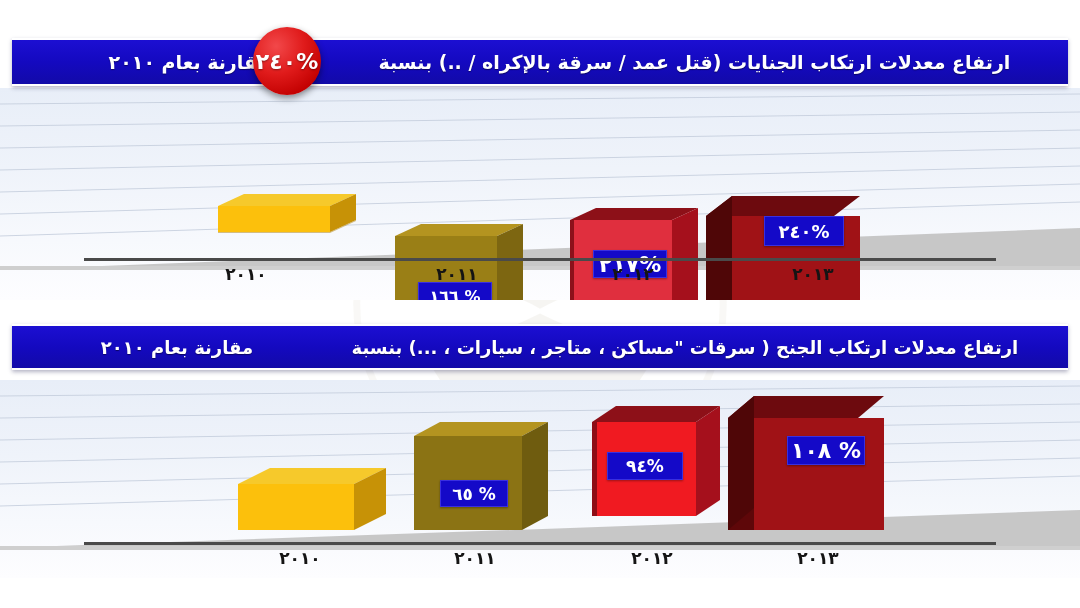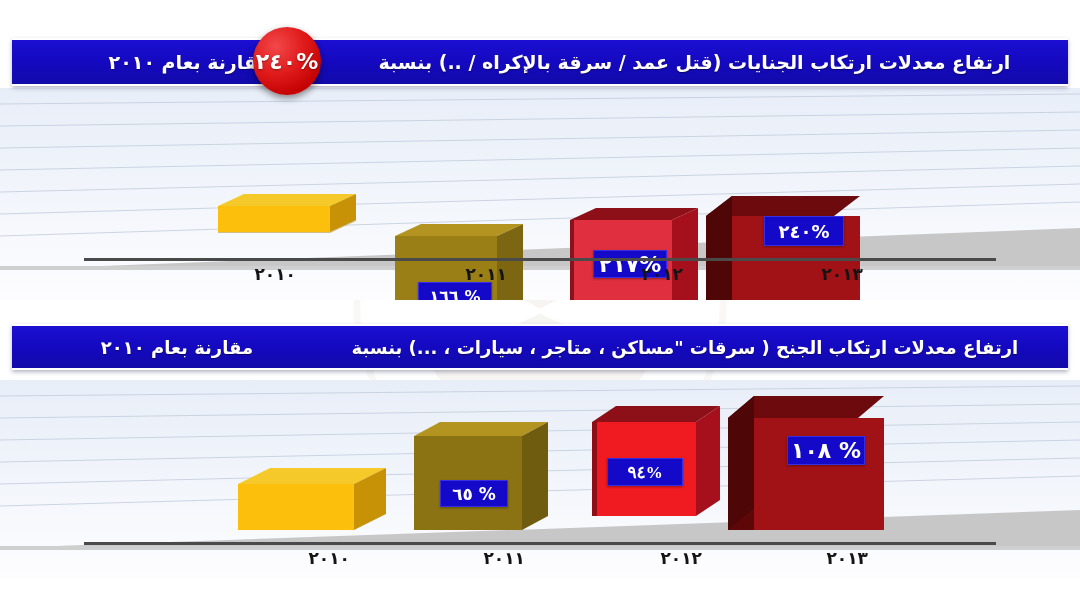--- a/index.html
+++ b/index.html
@@ -35,21 +35,21 @@
     position:absolute;background:#1409c8;border:1px solid #3a2fe0;
     color:#ffffff;font-weight:bold;letter-spacing:.5px;
     display:flex;align-items:center;justify-content:center;
     box-shadow:0 1px 2px rgba(0,0,0,.35);
     white-space:nowrap;direction:rtl;z-index:6;
   }
 
   
   .yearlabel{
     position:absolute;color:#141414;font-weight:bold;
-    text-align:right;direction:rtl;z-index:6;white-space:nowrap;
+    text-align:center;direction:rtl;z-index:6;white-space:nowrap;
   }
 
   
   .banner{
     position:absolute;z-index:10;
     background:linear-gradient(180deg,#1c0fd2 0%,#1409c0 50%,#120aa8 100%);
     border-top:2px solid #ffffff;border-bottom:2px solid #ffffff;
     box-shadow:0 2px 4px rgba(40,40,90,.35);
     display:flex;align-items:center;justify-content:center;
     direction:rtl;overflow:visible;
@@ -227,21 +227,21 @@
       <div class="bar" style="left:728px;top:14px;width:168px;height:146px;">
         <svg width="168" height="146" viewBox="0 0 168 146">
           <polygon points="0,24 130,24 156,2 26,2" fill="#6d0a0e"></polygon>
           <rect x="0" y="24" width="26" height="112" fill="#5e0709"></rect>
           <rect x="26" y="24" width="130" height="112" fill="#a01216"></rect>
           <polygon points="0,24 26,2 26,114 0,136" fill="#4f0607"></polygon>
         </svg>
       </div>
 
       <div class="chip" style="left:440px;top:100px;width:66px;height:25px;font-size:17px;">% ٦٥</div>
-      <div class="chip" style="left:607px;top:78px;width:74px;height:26px;font-size:17px;font-family:Liberation Serif, serif;">%٩٤</div>
+      <div class="chip" style="left:607px;top:72px;width:74px;height:26px;font-size:17px;">%٩٤</div>
       <div class="chip" style="left:787px;top:56px;width:76px;height:27px;font-size:22px;">% ١٠٨</div>
     </div>
   </div>
 
   <div class="axisline" style="left:84px;right:84px;top:542px;width:auto;z-index:5;"></div>
 
   <div class="yearlabel" style="left:250px;top:548px;width:100px;font-size:17px;">٢٠١٠</div>
   <div class="yearlabel" style="left:425px;top:548px;width:100px;font-size:17px;">٢٠١١</div>
   <div class="yearlabel" style="left:602px;top:548px;width:100px;font-size:17px;">٢٠١٢</div>
   <div class="yearlabel" style="left:768px;top:548px;width:100px;font-size:17px;">٢٠١٣</div>

